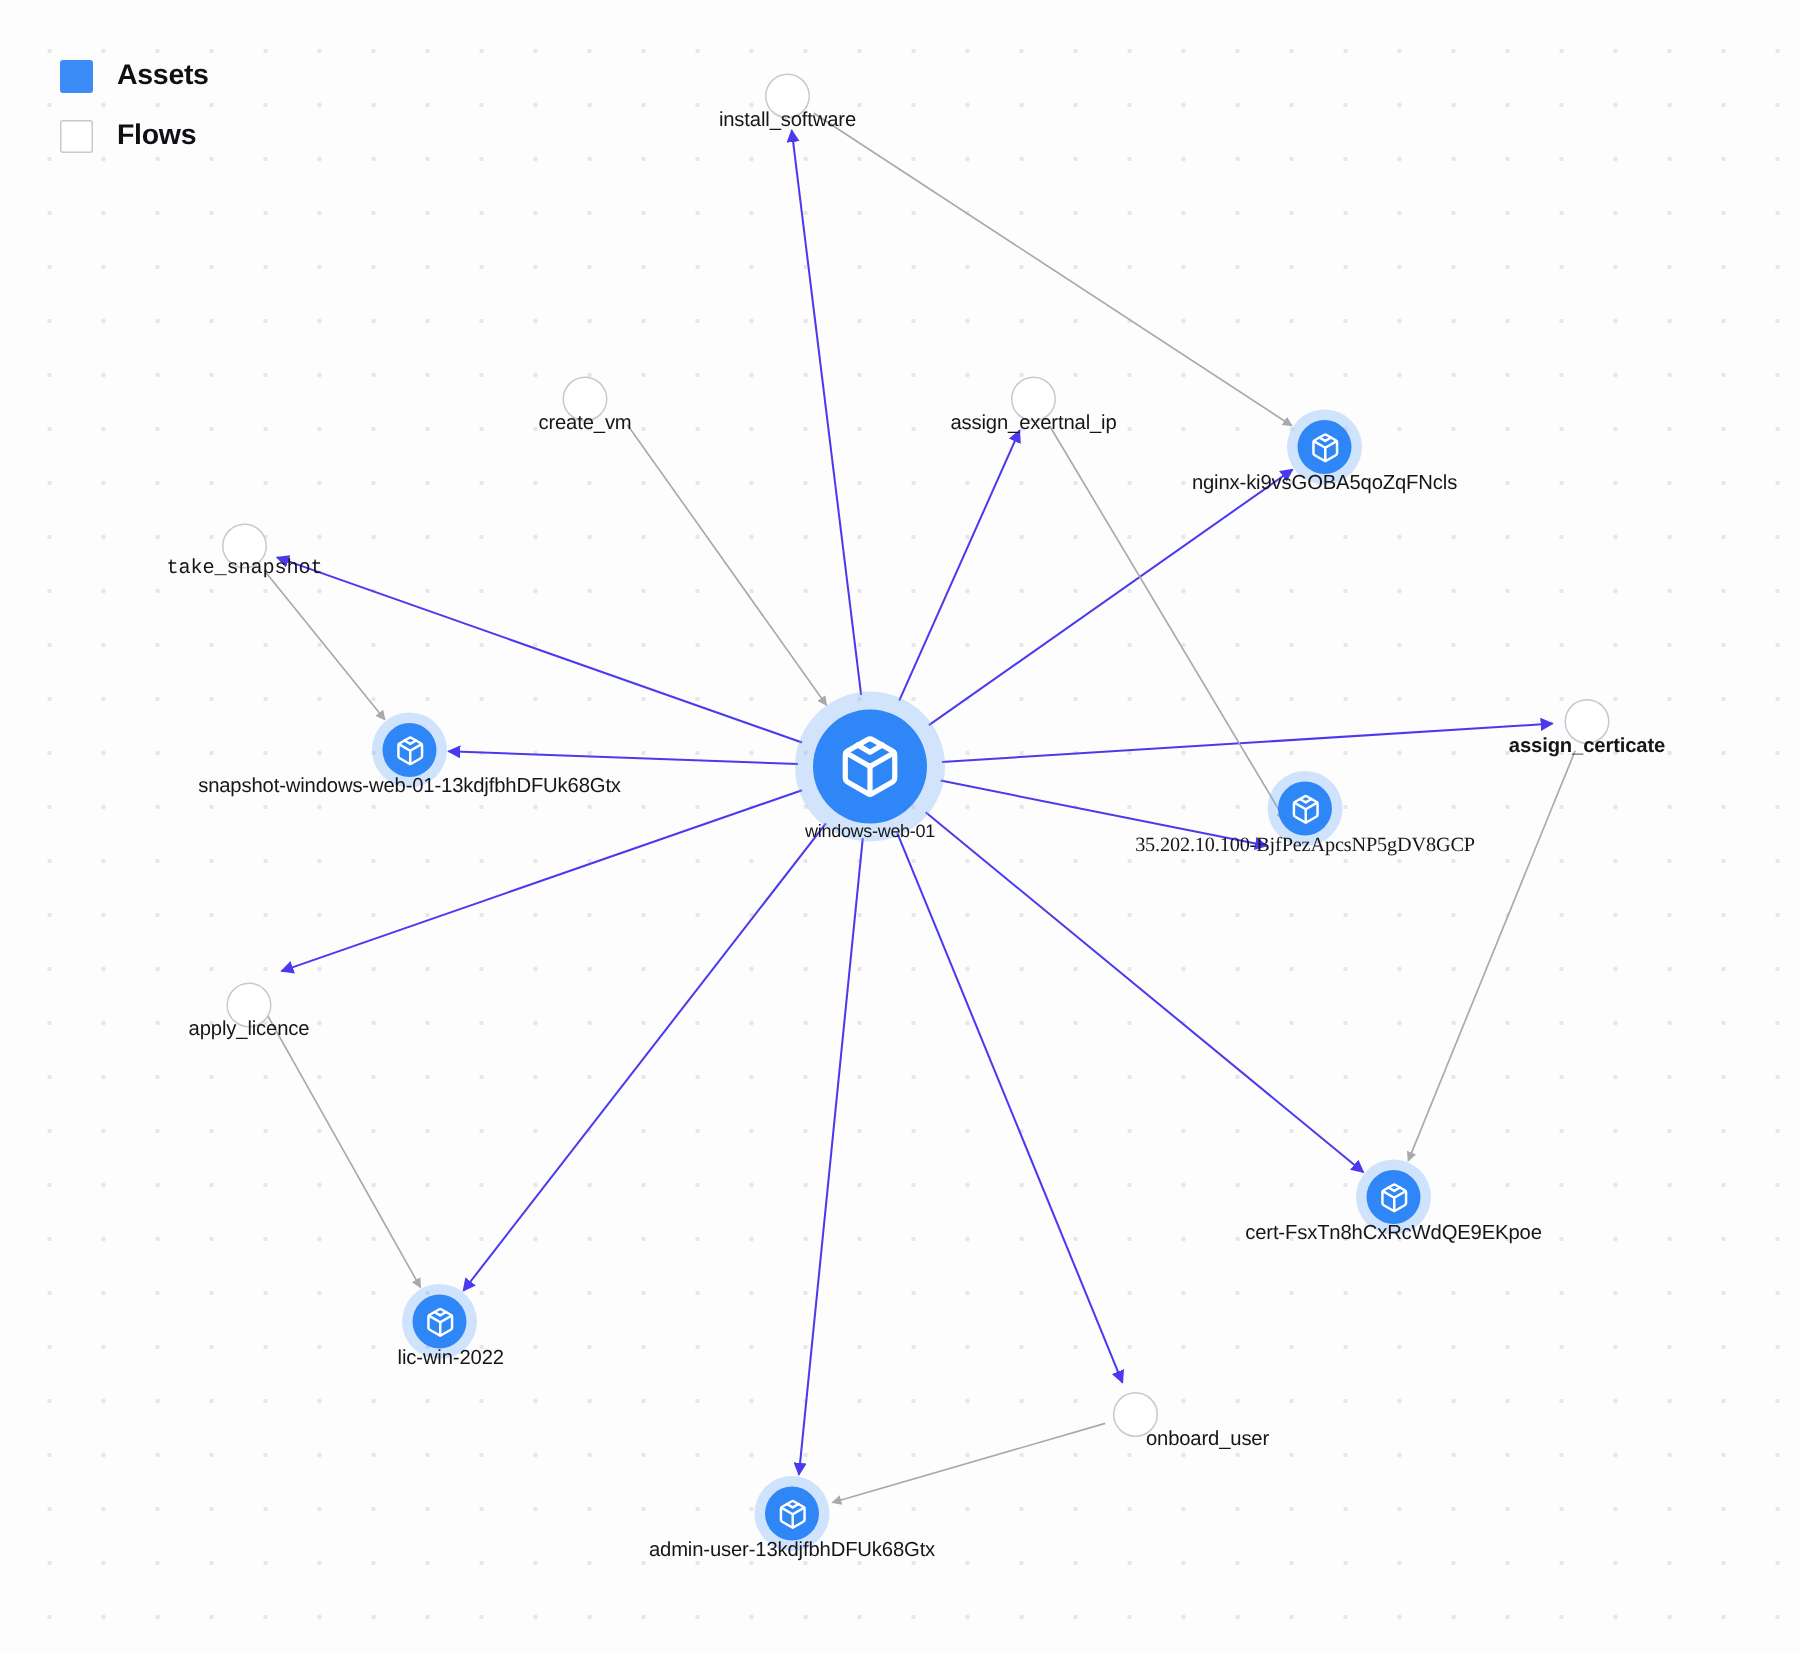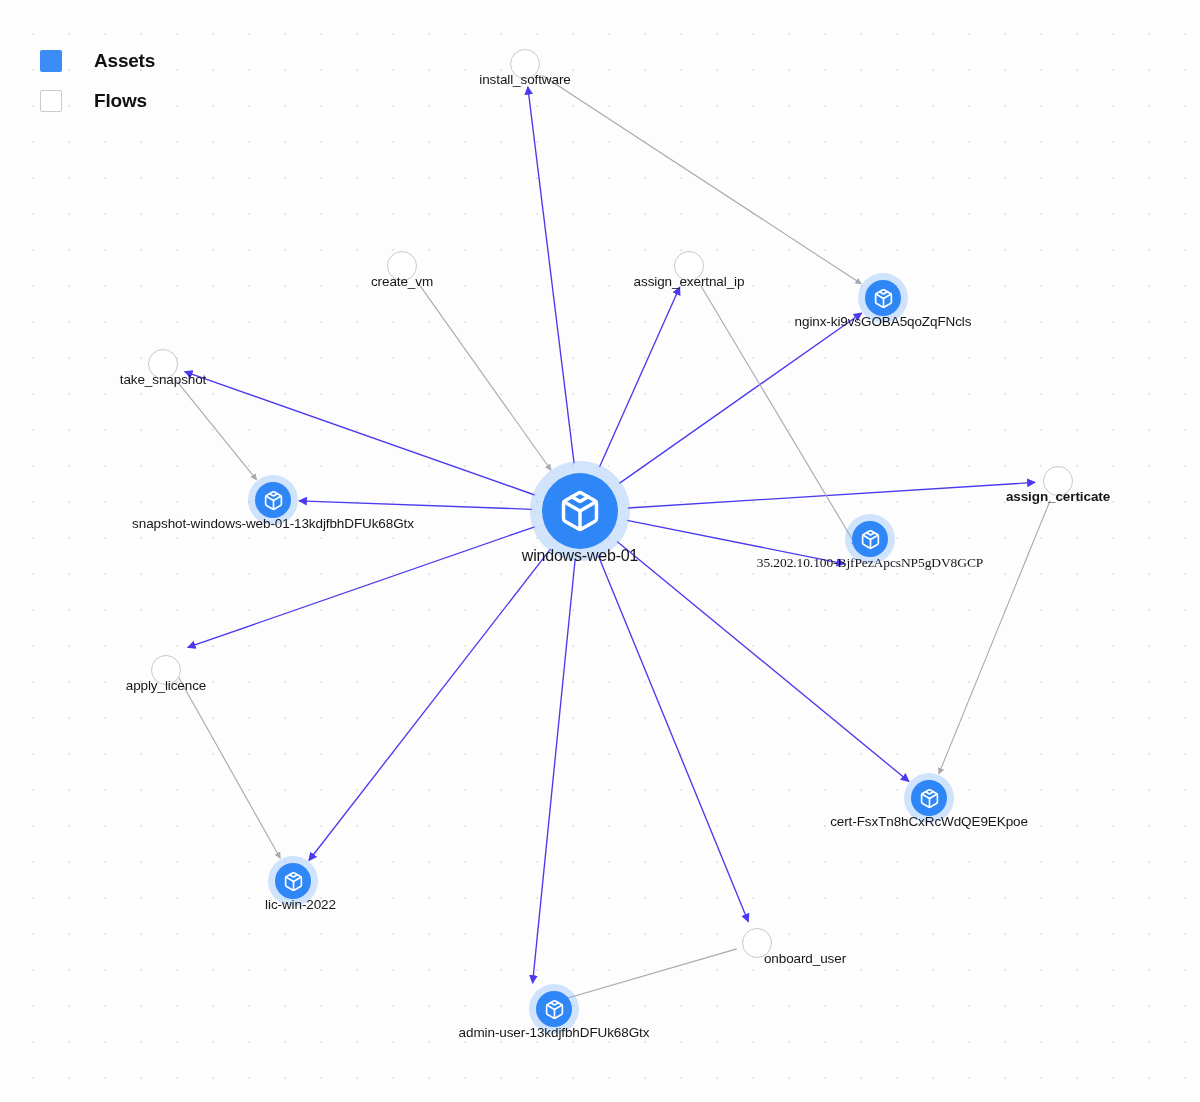--- a/index.html
+++ b/index.html
@@ -29,24 +29,23 @@
 
   
   .legend {
     position: absolute;
     left: 40px;
     top: 40px;
     z-index: 40;
   }
   .legend-row {
     display: flex;
-    align-items: flex-end;
+    align-items: flex-start;
     height: 32px;
     margin-bottom: 8px;
-    gap: 16px;
   }
   .legend-swatch {
     width: 22px;
     height: 22px;
     border-radius: 2px;
     margin-right: 16px;
     flex: 0 0 auto;
   }
   .legend-swatch.assets {
     background: #3b8cf7;
@@ -99,21 +98,21 @@
   .node-label {
     position: absolute;
     left: 50%;
     transform: translateX(-50%);
     white-space: nowrap;
     font-size: 13.5px;
     color: #16161a;
     letter-spacing: -0.1px;
   }
   .node.hub .node-label {
-    font-size: 16px;
+    font-size: 12px;
     letter-spacing: -0.2px;
   }
 </style>
 </head>
 <body>
 
 <div id="canvas">
 
   <svg id="edge-layer" viewBox="0 0 1200 1102" width="1200" height="1102">
     <defs>
@@ -167,31 +166,31 @@
             <polyline points="3.27 6.96 12 12.01 20.73 6.96"></polyline>
             <line x1="12" y1="22.08" x2="12" y2="12"></line>
           </svg>
         </div>
         <div class="node-label" style="top: 74px;">windows-web-01</div>
       </div>
       <div class="node flow" style="left: 525px; top: 64px;">
         <div class="node-circle" style="width: 30px; height: 30px;"></div>
         <div class="node-label" style="top: 23px;">install_software</div>
       </div>
-      <div class="node flow" style="left: 402px; top: 266px;">
+      <div class="node flow" style="left: 390px; top: 266px;">
         <div class="node-circle" style="width: 30px; height: 30px;"></div>
         <div class="node-label" style="top: 23px;">create_vm</div>
       </div>
       <div class="node flow" style="left: 689px; top: 266px;">
         <div class="node-circle" style="width: 30px; height: 30px;"></div>
         <div class="node-label" style="top: 23px;">assign_exertnal_ip</div>
       </div>
       <div class="node flow" style="left: 163px; top: 364px;">
         <div class="node-circle" style="width: 30px; height: 30px;"></div>
-        <div class="node-label" style="top: 23px;">take_snapshot</div>
+        <div class="node-label" style="top: 23px; font-family: Liberation Mono, monospace;">take_snapshot</div>
       </div>
       <div class="node flow" style="left: 1058px; top: 481px; font-weight: bold;">
         <div class="node-circle" style="width: 30px; height: 30px;"></div>
         <div class="node-label" style="top: 23px;">assign_certicate</div>
       </div>
       <div class="node flow" style="left: 166px; top: 670px;">
         <div class="node-circle" style="width: 30px; height: 30px;"></div>
         <div class="node-label" style="top: 23px;">apply_licence</div>
       </div>
       <div class="node flow" style="left: 757px; top: 943px;">
@@ -246,21 +245,21 @@
         <div class="node-circle" style="width: 36px; height: 36px;">
           <svg class="node-icon" width="21" height="21" viewBox="0 0 24 24" fill="none" stroke="#ffffff" stroke-width="1.9" stroke-linecap="round" stroke-linejoin="round">
             <path d="M21 16V8a2 2 0 0 0-1-1.73l-7-4a2 2 0 0 0-2 0l-7 4A2 2 0 0 0 3 8v8a2 2 0 0 0 1 1.73l7 4a2 2 0 0 0 2 0l7-4A2 2 0 0 0 21 16z"></path>
             <polyline points="7.5 4.21 12 6.81 16.5 4.21"></polyline>
             <polyline points="3.27 6.96 12 12.01 20.73 6.96"></polyline>
             <line x1="12" y1="22.08" x2="12" y2="12"></line>
           </svg>
         </div>
         <div class="node-label" style="top: 34px; padding-left: 15px;">lic-win-2022</div>
       </div>
-      <div class="node asset" style="left: 554px; top: 1009px;">
+      <div class="node asset" style="left: 528px; top: 1009px;">
         <div class="node-circle" style="width: 36px; height: 36px;">
           <svg class="node-icon" width="21" height="21" viewBox="0 0 24 24" fill="none" stroke="#ffffff" stroke-width="1.9" stroke-linecap="round" stroke-linejoin="round">
             <path d="M21 16V8a2 2 0 0 0-1-1.73l-7-4a2 2 0 0 0-2 0l-7 4A2 2 0 0 0 3 8v8a2 2 0 0 0 1 1.73l7 4a2 2 0 0 0 2 0l7-4A2 2 0 0 0 21 16z"></path>
             <polyline points="7.5 4.21 12 6.81 16.5 4.21"></polyline>
             <polyline points="3.27 6.96 12 12.01 20.73 6.96"></polyline>
             <line x1="12" y1="22.08" x2="12" y2="12"></line>
           </svg>
         </div>
         <div class="node-label" style="top: 34px;">admin-user-13kdjfbhDFUk68Gtx</div>
       </div>

